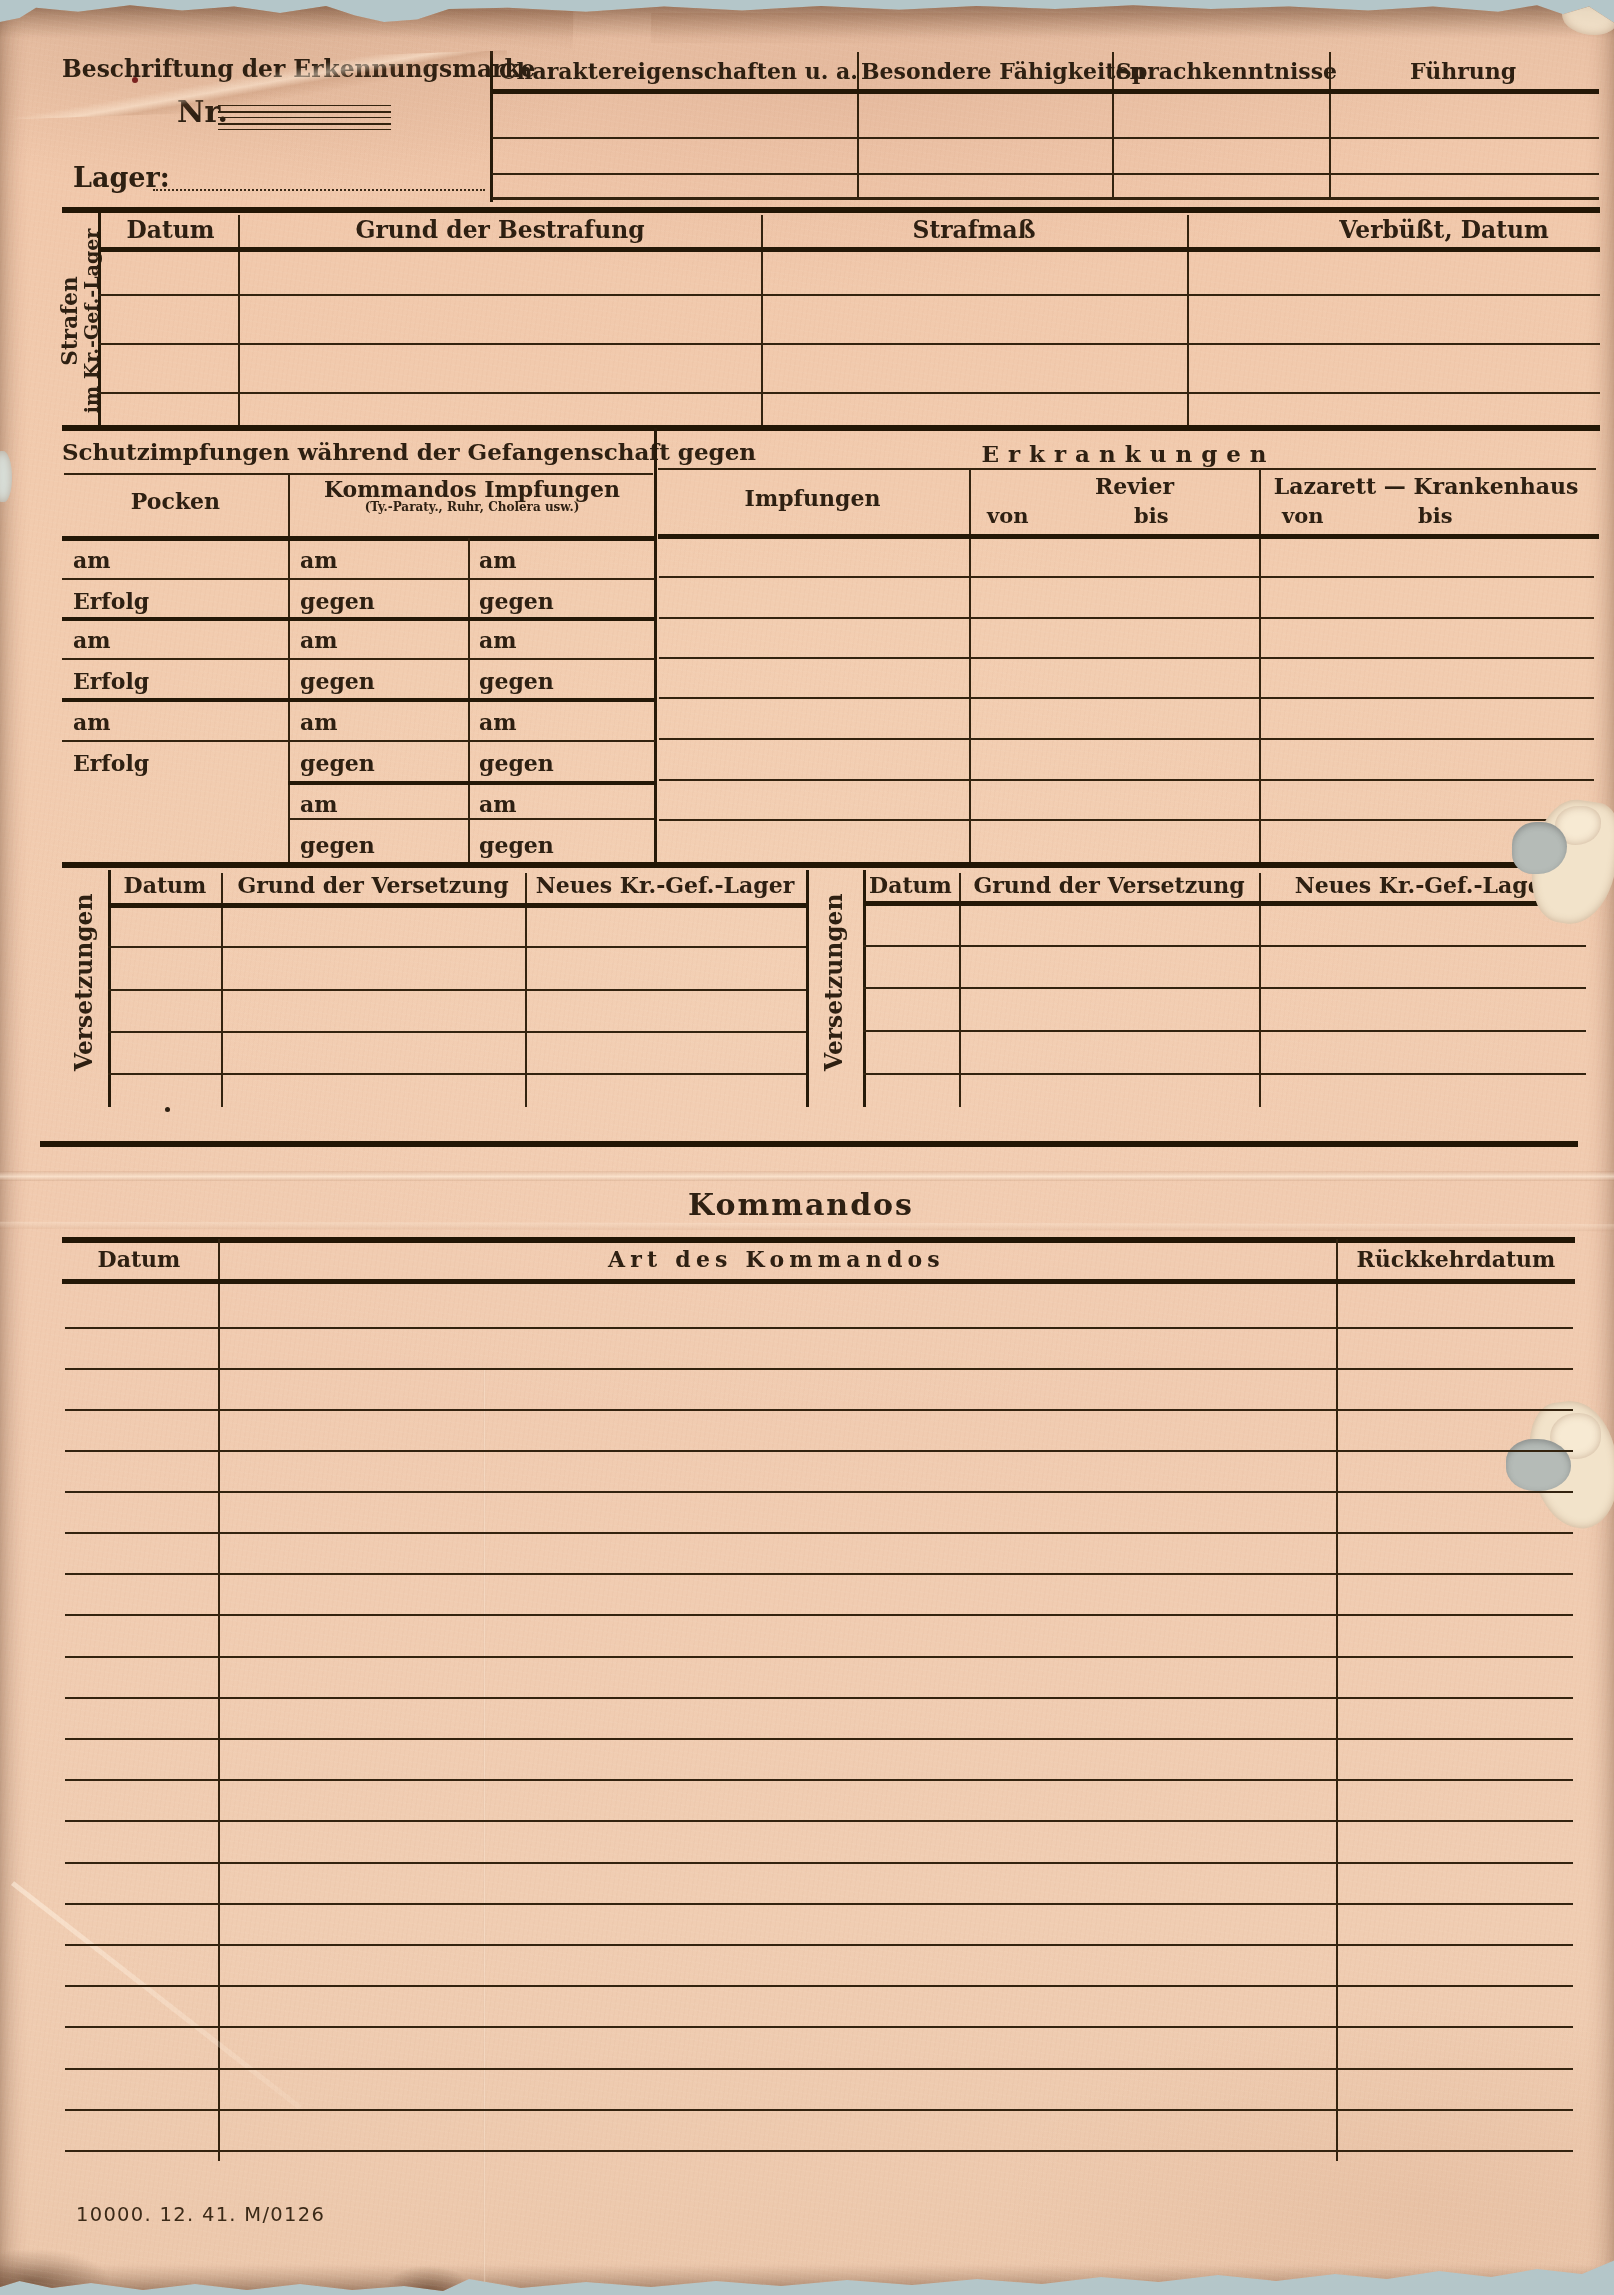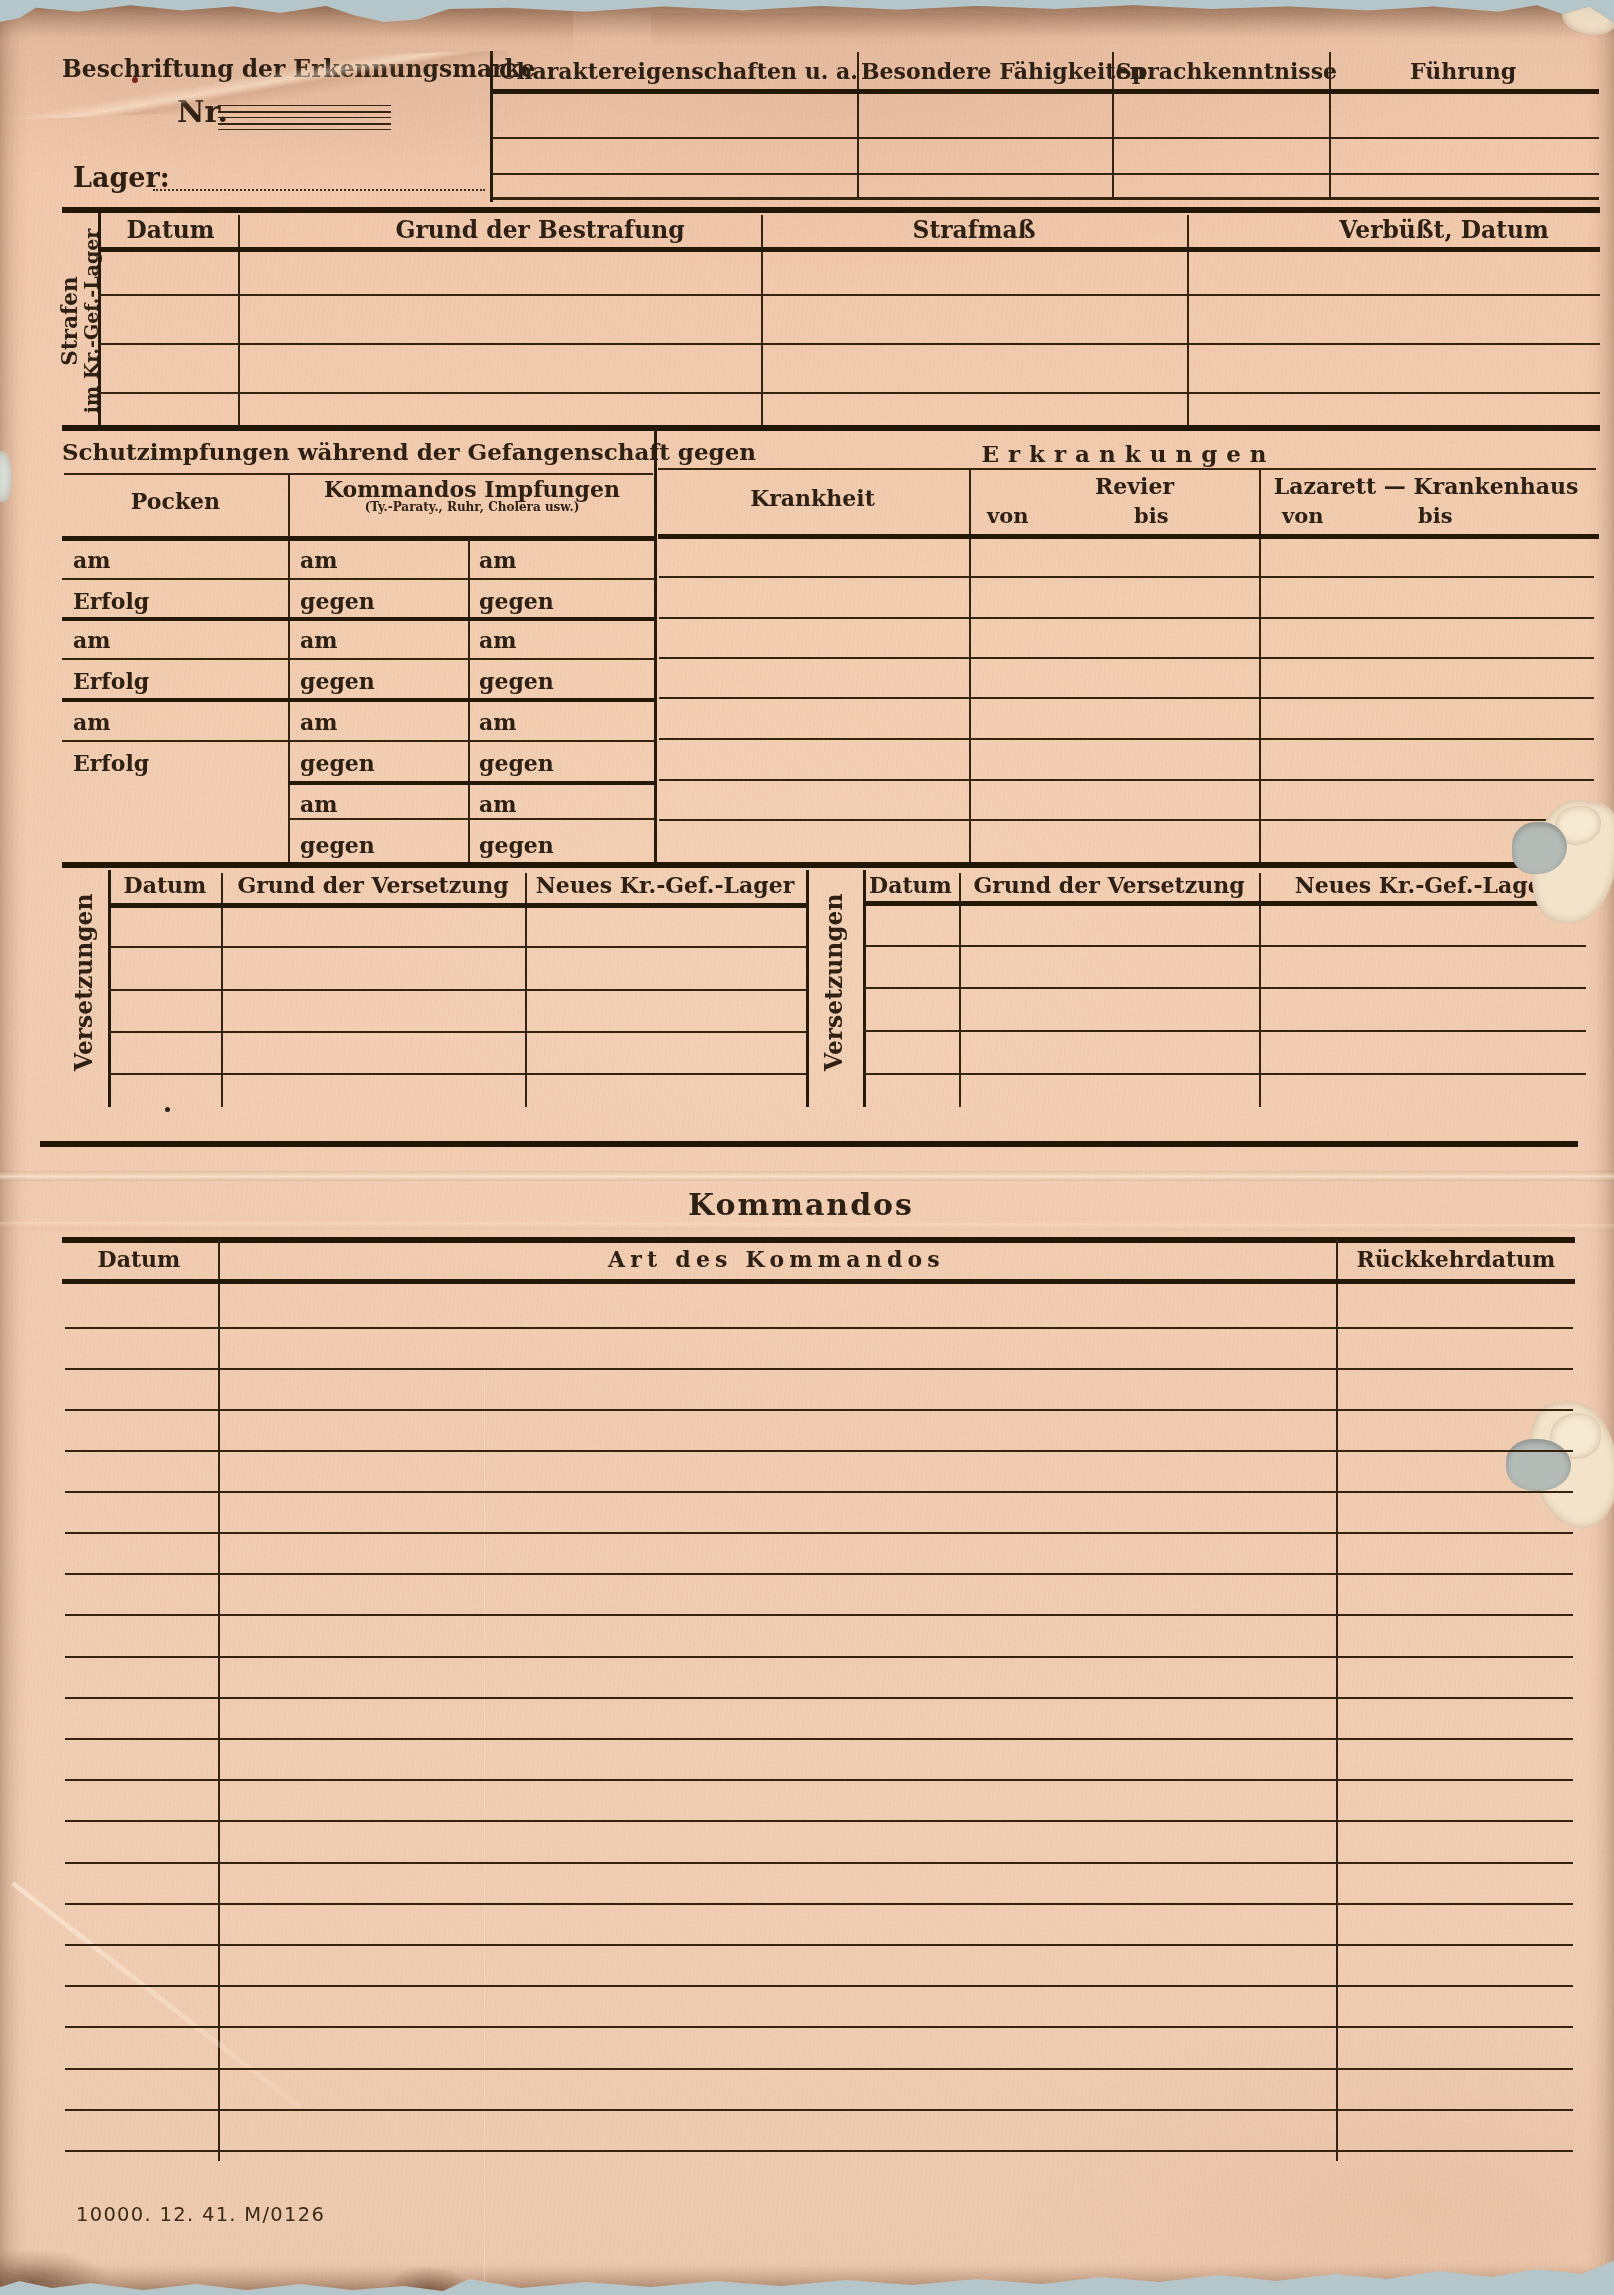--- a/index.html
+++ b/index.html
@@ -67,21 +67,21 @@
     <i class="hl th2" style="left:62px;top:207px;width:1538px;"></i>
     <div class="t rot" style="left:-26px;top:298px;width:215px;height:46px;text-align:center;">
       <div style="font-size:21.5px;">Strafen</div>
       <div style="font-size:19px;">im Kr.-Gef.-Lager</div>
     </div>
     <i class="vl th" style="left:98px;top:213px;height:212px;"></i>
     <i class="vl" style="left:238px;top:215px;height:210px;"></i>
     <i class="vl" style="left:761px;top:215px;height:210px;"></i>
     <i class="vl" style="left:1187px;top:215px;height:210px;"></i>
     <div class="t f36 c" style="left:102px;top:218px;width:137px;">Datum</div>
-    <div class="t f36 c" style="left:241px;top:218px;width:518px;padding-left:40px;">Grund der Bestrafung</div>
+    <div class="t f36 c" style="left:241px;top:218px;width:518px;">Grund der Bestrafung</div>
     <div class="t f36 c" style="left:763px;top:218px;width:422px;">Strafmaß</div>
     <div class="t f36 c" style="left:1242px;top:218px;width:404px;">Verbüßt, Datum</div>
     <i class="hl th" style="left:98px;top:247px;width:1502px;"></i>
     <i class="hl" style="left:98px;top:294px;width:1502px;"></i>
     <i class="hl" style="left:98px;top:343px;width:1502px;"></i>
     <i class="hl" style="left:98px;top:392px;width:1502px;"></i>
     <i class="hl th2" style="left:62px;top:425px;width:1538px;"></i>
 
     <div class="t c" style="left:62px;top:440px;width:593px;font-size:23px;">Schutzimpfungen während der Gefangenschaft gegen</div>
     <i class="hl" style="left:64px;top:473px;width:589px;"></i>
@@ -90,21 +90,21 @@
       <div class="f34">Kommandos Impfungen</div>
       <div class="f31">(Ty.-Paraty., Ruhr, Cholera usw.)</div>
     </div>
     <i class="vl" style="left:288px;top:475px;height:391px;"></i>
     <i class="hl th" style="left:62px;top:536px;width:593px;"></i>
     <i class="vl" style="left:468px;top:538px;height:328px;"></i>
     <i class="vl th" style="left:654px;top:428px;height:438px;"></i>
 
     <div class="t c" style="left:658px;top:442px;width:941px;font-size:23px;letter-spacing:9px;">Erkrankungen</div>
     <i class="hl" style="left:658px;top:468px;width:938px;"></i>
-    <div class="t f34 c" style="left:658px;top:487px;width:309px;">Krankheit</div>
+    <div class="t f34 c" style="left:658px;top:487px;width:309px;">Impfungen</div>
     <div class="t f34 c" style="left:972px;top:475px;width:285px;margin-left:20px;">Revier</div>
     <div class="t f32" style="left:987px;top:505px;">von</div>
     <div class="t f32" style="left:1134px;top:505px;">bis</div>
     <div class="t f34 c" style="left:1263px;top:475px;width:326px;">Lazarett — Krankenhaus</div>
     <div class="t f32" style="left:1282px;top:505px;">von</div>
     <div class="t f32" style="left:1418px;top:505px;">bis</div>
     <i class="vl" style="left:969px;top:469px;height:397px;"></i>
     <i class="vl" style="left:1259px;top:469px;height:397px;"></i>
     <i class="hl th" style="left:658px;top:534px;width:941px;"></i>
 

